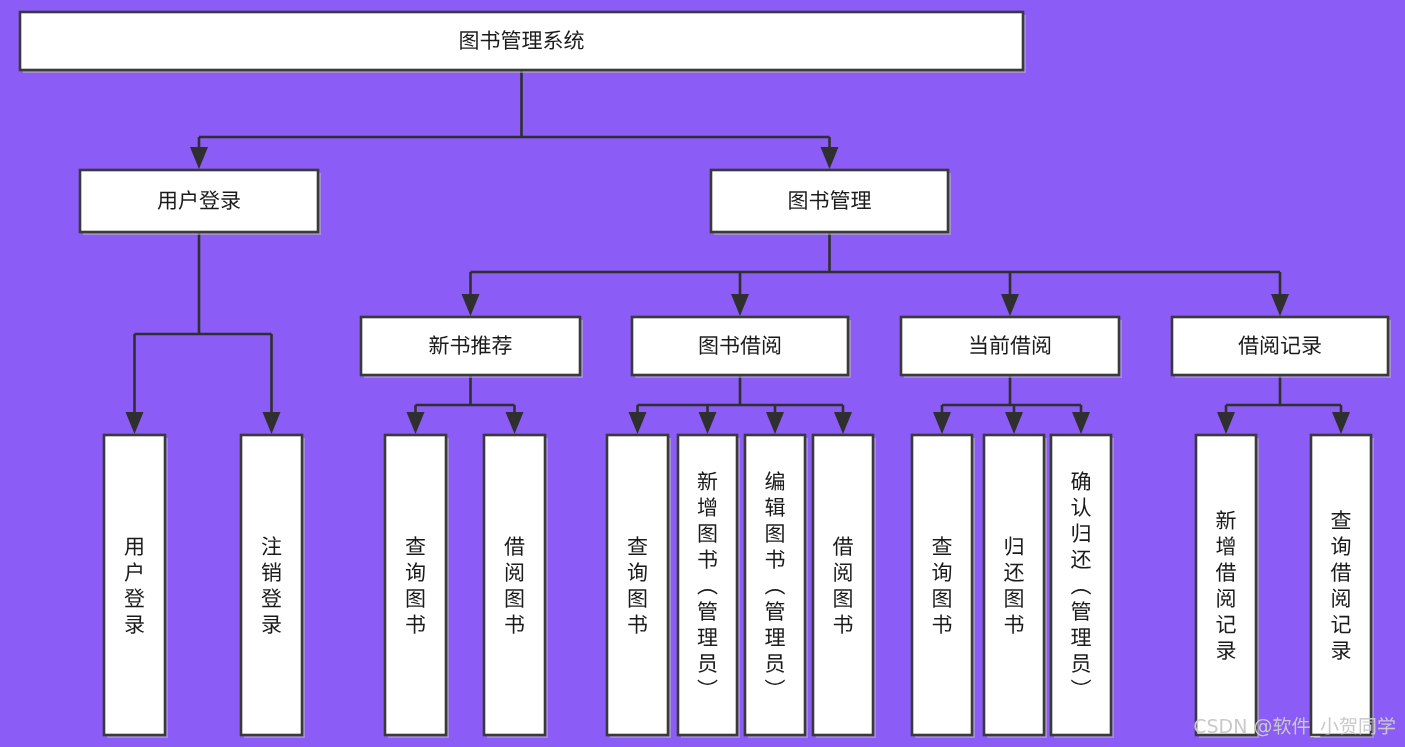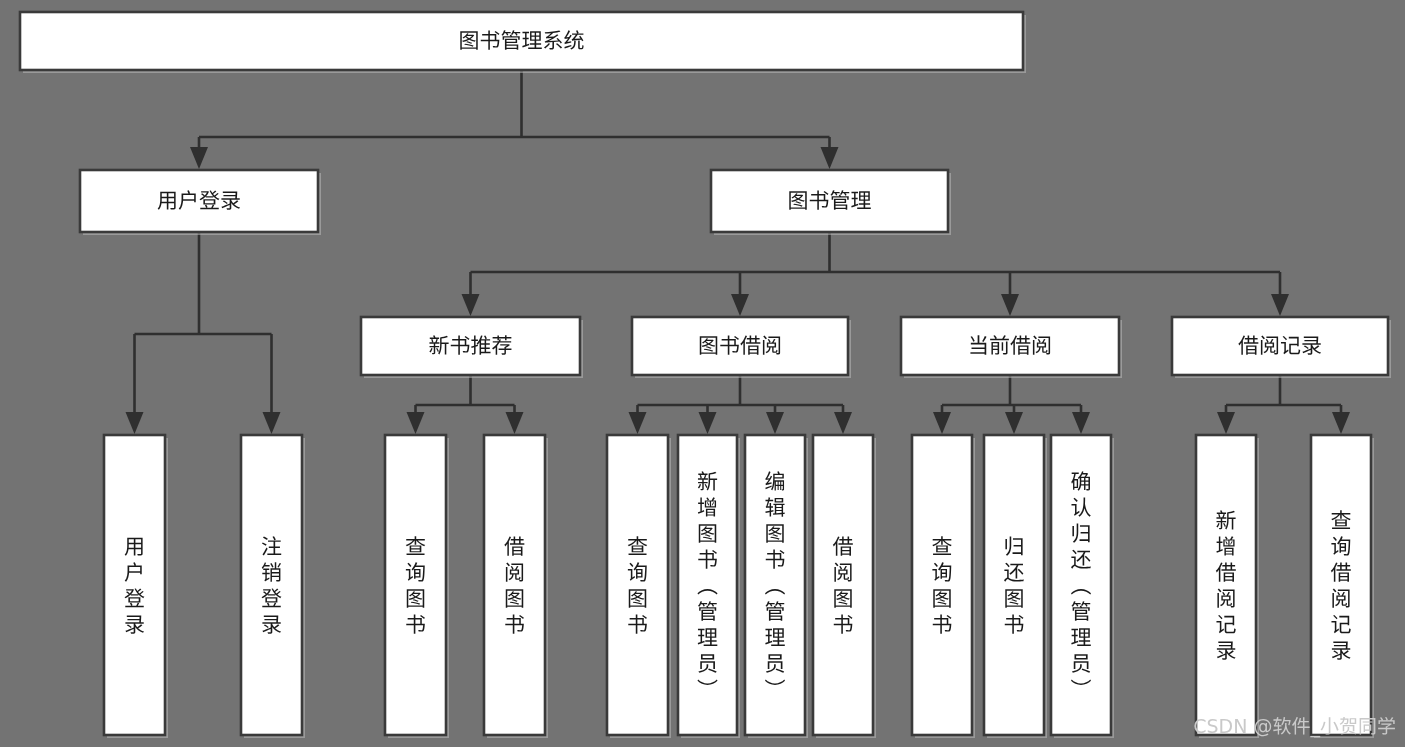--- a/index.html
+++ b/index.html
@@ -8,21 +8,21 @@
     padding: 0;
     background: #ffffff;
   }
   body {
     font-family: "DejaVu Sans", "Liberation Sans", sans-serif;
   }
   #diagram-root {
     position: relative;
     width: 1405px;
     height: 747px;
-    background: #737373;
+    background: #8b5cf6;
     overflow: hidden;
   }
   svg.diagram-canvas {
     position: absolute;
     left: 0;
     top: 0;
     width: 1405px;
     height: 747px;
     display: block;
   }

